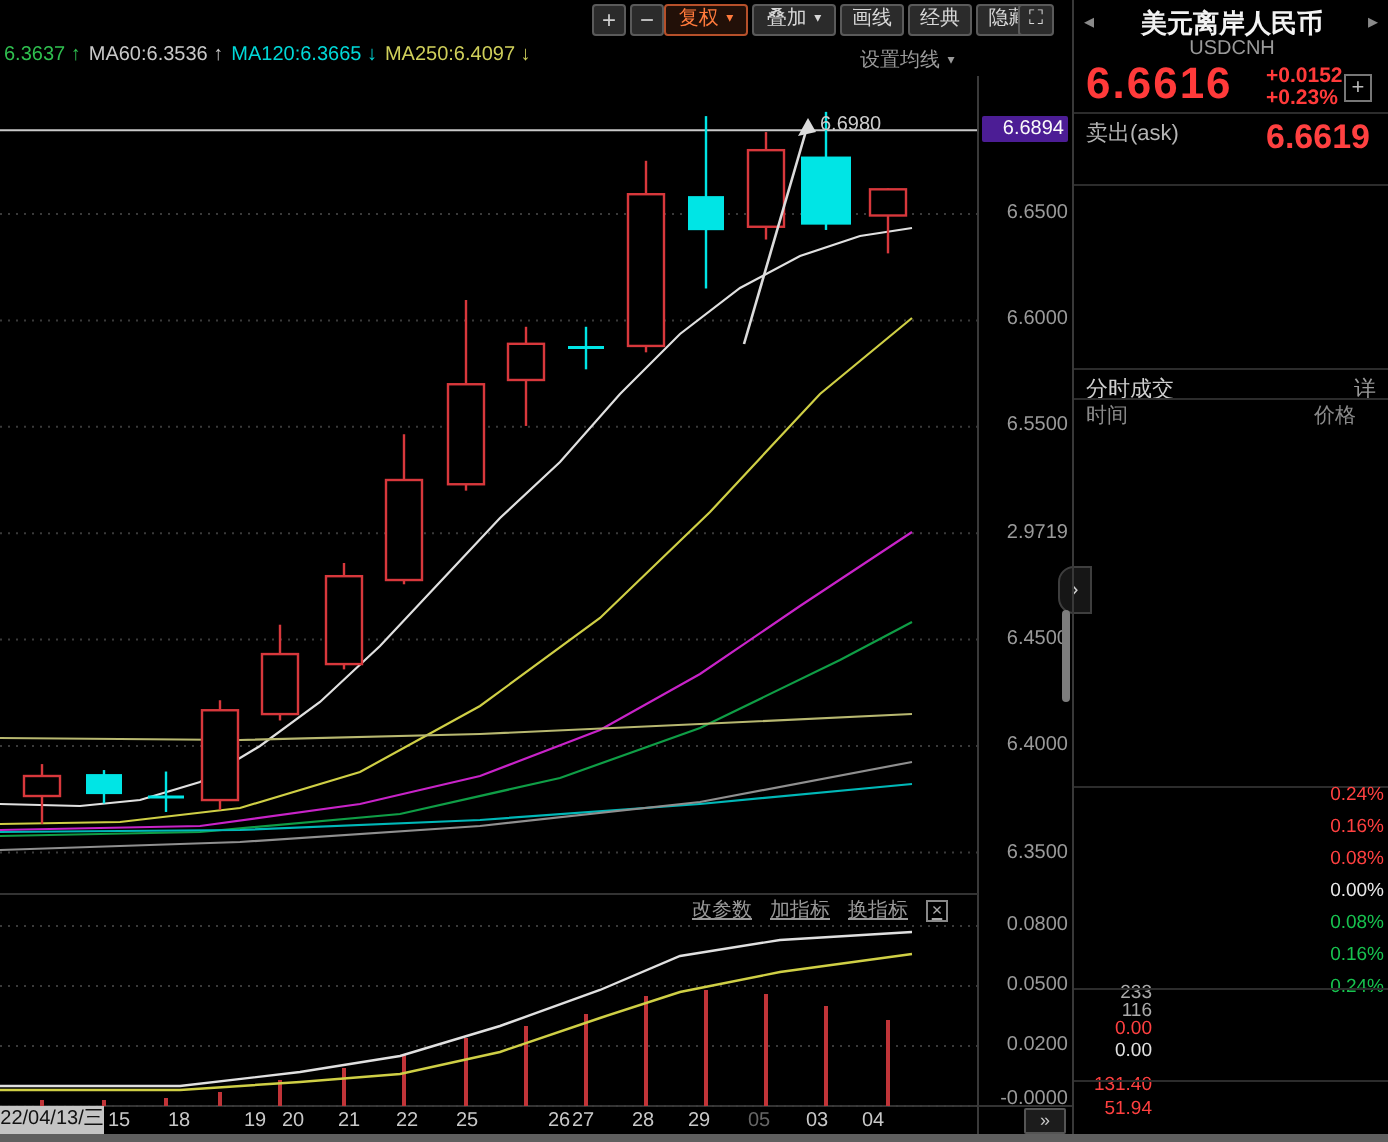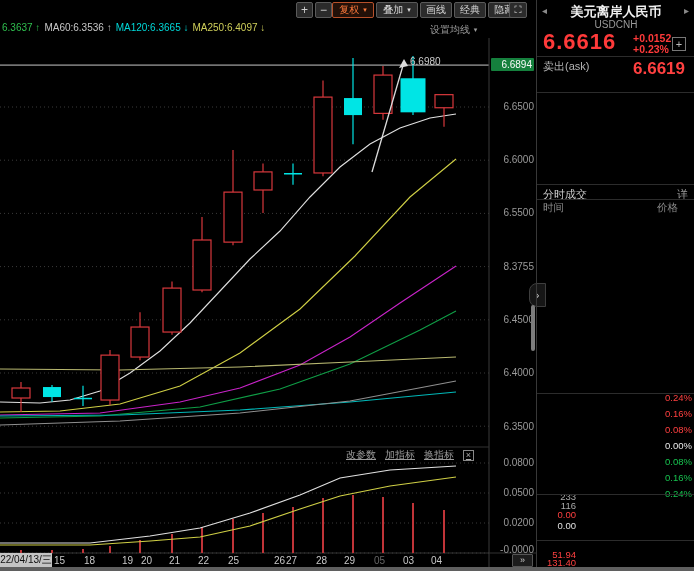--- a/index.html
+++ b/index.html
@@ -19,21 +19,21 @@
   .toolbar-btn.sq { width:17px; font-size:12px; color:#cfcfcf; }
   .toolbar-btn.active { border-color:#b6502a; color:#ff7a3c; background:#221008; }
   .caret { font-size:7px; vertical-align:1px; margin-left:1px; }
   
   #legend { left:2px; top:22px; height:14px; font-size:10px; white-space:nowrap; }
   #legend span { margin-right:4px; }
   #ma-settings { top:23px; left:430px; color:#9a9a9a; font-size:10px; cursor:pointer; }
   
   .axis-label { position:absolute; left:491px; width:43px; text-align:right;
     font-size:10px; color:#9a9a9a; }
-  .axis-label.hl { background:#15803d; color:#fafafa; padding:1px 2px; left:491px;
+  .axis-label.hl { background:#4c1d95; color:#fafafa; padding:1px 2px; left:491px;
     width:43px; border-radius:1px; }
   .date-label { position:absolute; top:555px; font-size:10px; color:#c8c8c8; }
   .date-label.dim { color:#666; }
   #date-box { left:0; top:553px; width:52px; height:14px; background:#c4c4c4;
     color:#111; font-size:10px; text-align:center; line-height:14px; }
   #next-btn { left:512px; top:554px; width:21px; height:13px; background:#1c1c1c;
     border:1px solid #555; color:#ccc; font-size:9px; text-align:center;
     line-height:11px; cursor:pointer; border-radius:1px; }
   #sub-links { top:448px; left:346px; font-size:10px; color:#9a9a9a; white-space:nowrap; }
   #sub-links span { margin-right:9px; cursor:pointer;text-decoration:underline; }
@@ -268,21 +268,21 @@
   <div id="ma-settings" class="abs">
     <span>设置均线</span>
     <span class="caret">▾</span>
   </div>
 
   <div id="axis-labels">
       <div class="axis-label hl" style="top: 58px;">6.6894</div>
       <div class="axis-label" style="top: 101px;">6.6500</div>
       <div class="axis-label" style="top: 154px;">6.6000</div>
       <div class="axis-label" style="top: 207px;">6.5500</div>
-      <div class="axis-label" style="top: 261px;">8.3755</div>
+      <div class="axis-label" style="top: 261px;">2.9719</div>
       <div class="axis-label" style="top: 314px;">6.4500</div>
       <div class="axis-label" style="top: 367px;">6.4000</div>
       <div class="axis-label" style="top: 421px;">6.3500</div>
       <div class="axis-label" style="top: 457px;">0.0800</div>
       <div class="axis-label" style="top: 487px;">0.0500</div>
       <div class="axis-label" style="top: 517px;">0.0200</div>
       <div class="axis-label" style="top: 544px;">-0.0000</div>
     </div>
   <div id="date-axis">
       <div class="date-label" style="left: 54px;">15</div>
@@ -342,21 +342,21 @@
         <div class="mini-pct red" style="top: 408px;">0.16%</div>
         <div class="mini-pct red" style="top: 424px;">0.08%</div>
         <div class="mini-pct wht" style="top: 440px;">0.00%</div>
         <div class="mini-pct grn" style="top: 456px;">0.08%</div>
         <div class="mini-pct grn" style="top: 472px;">0.16%</div>
         <div class="mini-pct grn" style="top: 488px;">0.24%</div>
         <div class="vol-label" style="top: 491px; color: rgb(170, 170, 170);">233</div>
         <div class="vol-label" style="top: 500px; color: rgb(170, 170, 170);">116</div>
         <div class="vol-label" style="top: 509px; color: rgb(255, 64, 64);">0.00</div>
         <div class="vol-label" style="top: 520px; color: rgb(224, 224, 224);">0.00</div>
-        <div class="vol-label" style="top: 557px; color: rgb(255, 64, 64);">131.40</div>
+        <div class="vol-label" style="top: 537px; color: rgb(255, 64, 64);">131.40</div>
         <div class="vol-label" style="top: 549px; color: rgb(255, 64, 64);">51.94</div>
       </div>
     <div class="sep" style="top:494px"></div>
     <div class="sep" style="top:540px"></div>
   </div>
 
   <div id="bottom-strip" class="abs"></div>
 </div>
 
 </body></html>

